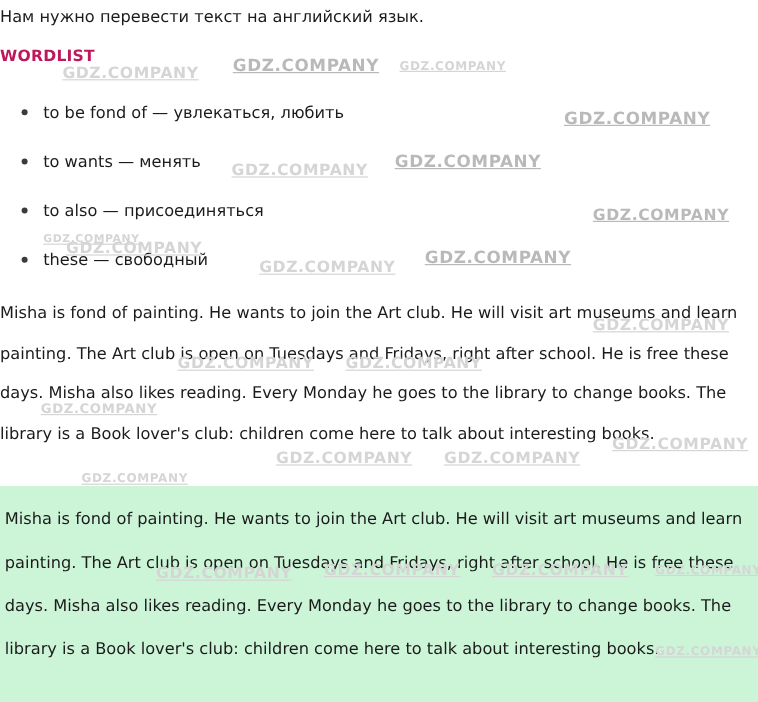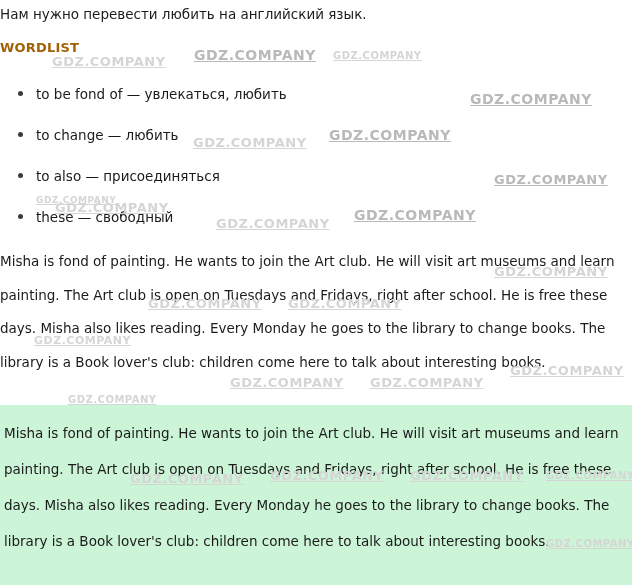--- a/index.html
+++ b/index.html
@@ -29,21 +29,21 @@
     line-height: 20px;
     color: #1b1b1b;
   }
   .wordlist-title {
     position: absolute;
     left: 0;
     top: 40px;
     font-size: 13px;
     font-weight: bold;
     letter-spacing: 0.2px;
-    color: #a16207;
+    color: #be185d;
   }
   .wordlist {
     position: absolute;
     left: 0;
     top: 84px;
     width: 509px;
     margin: 0;
     padding: 0;
     list-style: none;
   }
@@ -104,32 +104,32 @@
     text-decoration: underline;
   }
   .wm-dark { color: #b9b9b9; }
   .wm-light { color: #d5d5d5; }
 </style>
 </head>
 <body>
 
 <div class="page">
 
-  <div class="intro">Нам нужно перевести любить на английский язык.</div>
+  <div class="intro">Нам нужно перевести текст на английский язык.</div>
 
   <div class="wordlist-title">WORDLIST</div>
 
   <ul class="wordlist">
     <li>
       <span class="bullet"></span>
       <span>to be fond of — увлекаться, любить</span>
     </li>
     <li>
       <span class="bullet"></span>
-      <span>to change — любить</span>
+      <span>to wants — менять</span>
     </li>
     <li>
       <span class="bullet"></span>
       <span>to also — присоединяться</span>
     </li>
     <li>
       <span class="bullet"></span>
       <span>these — свободный</span>
     </li>
   </ul>

